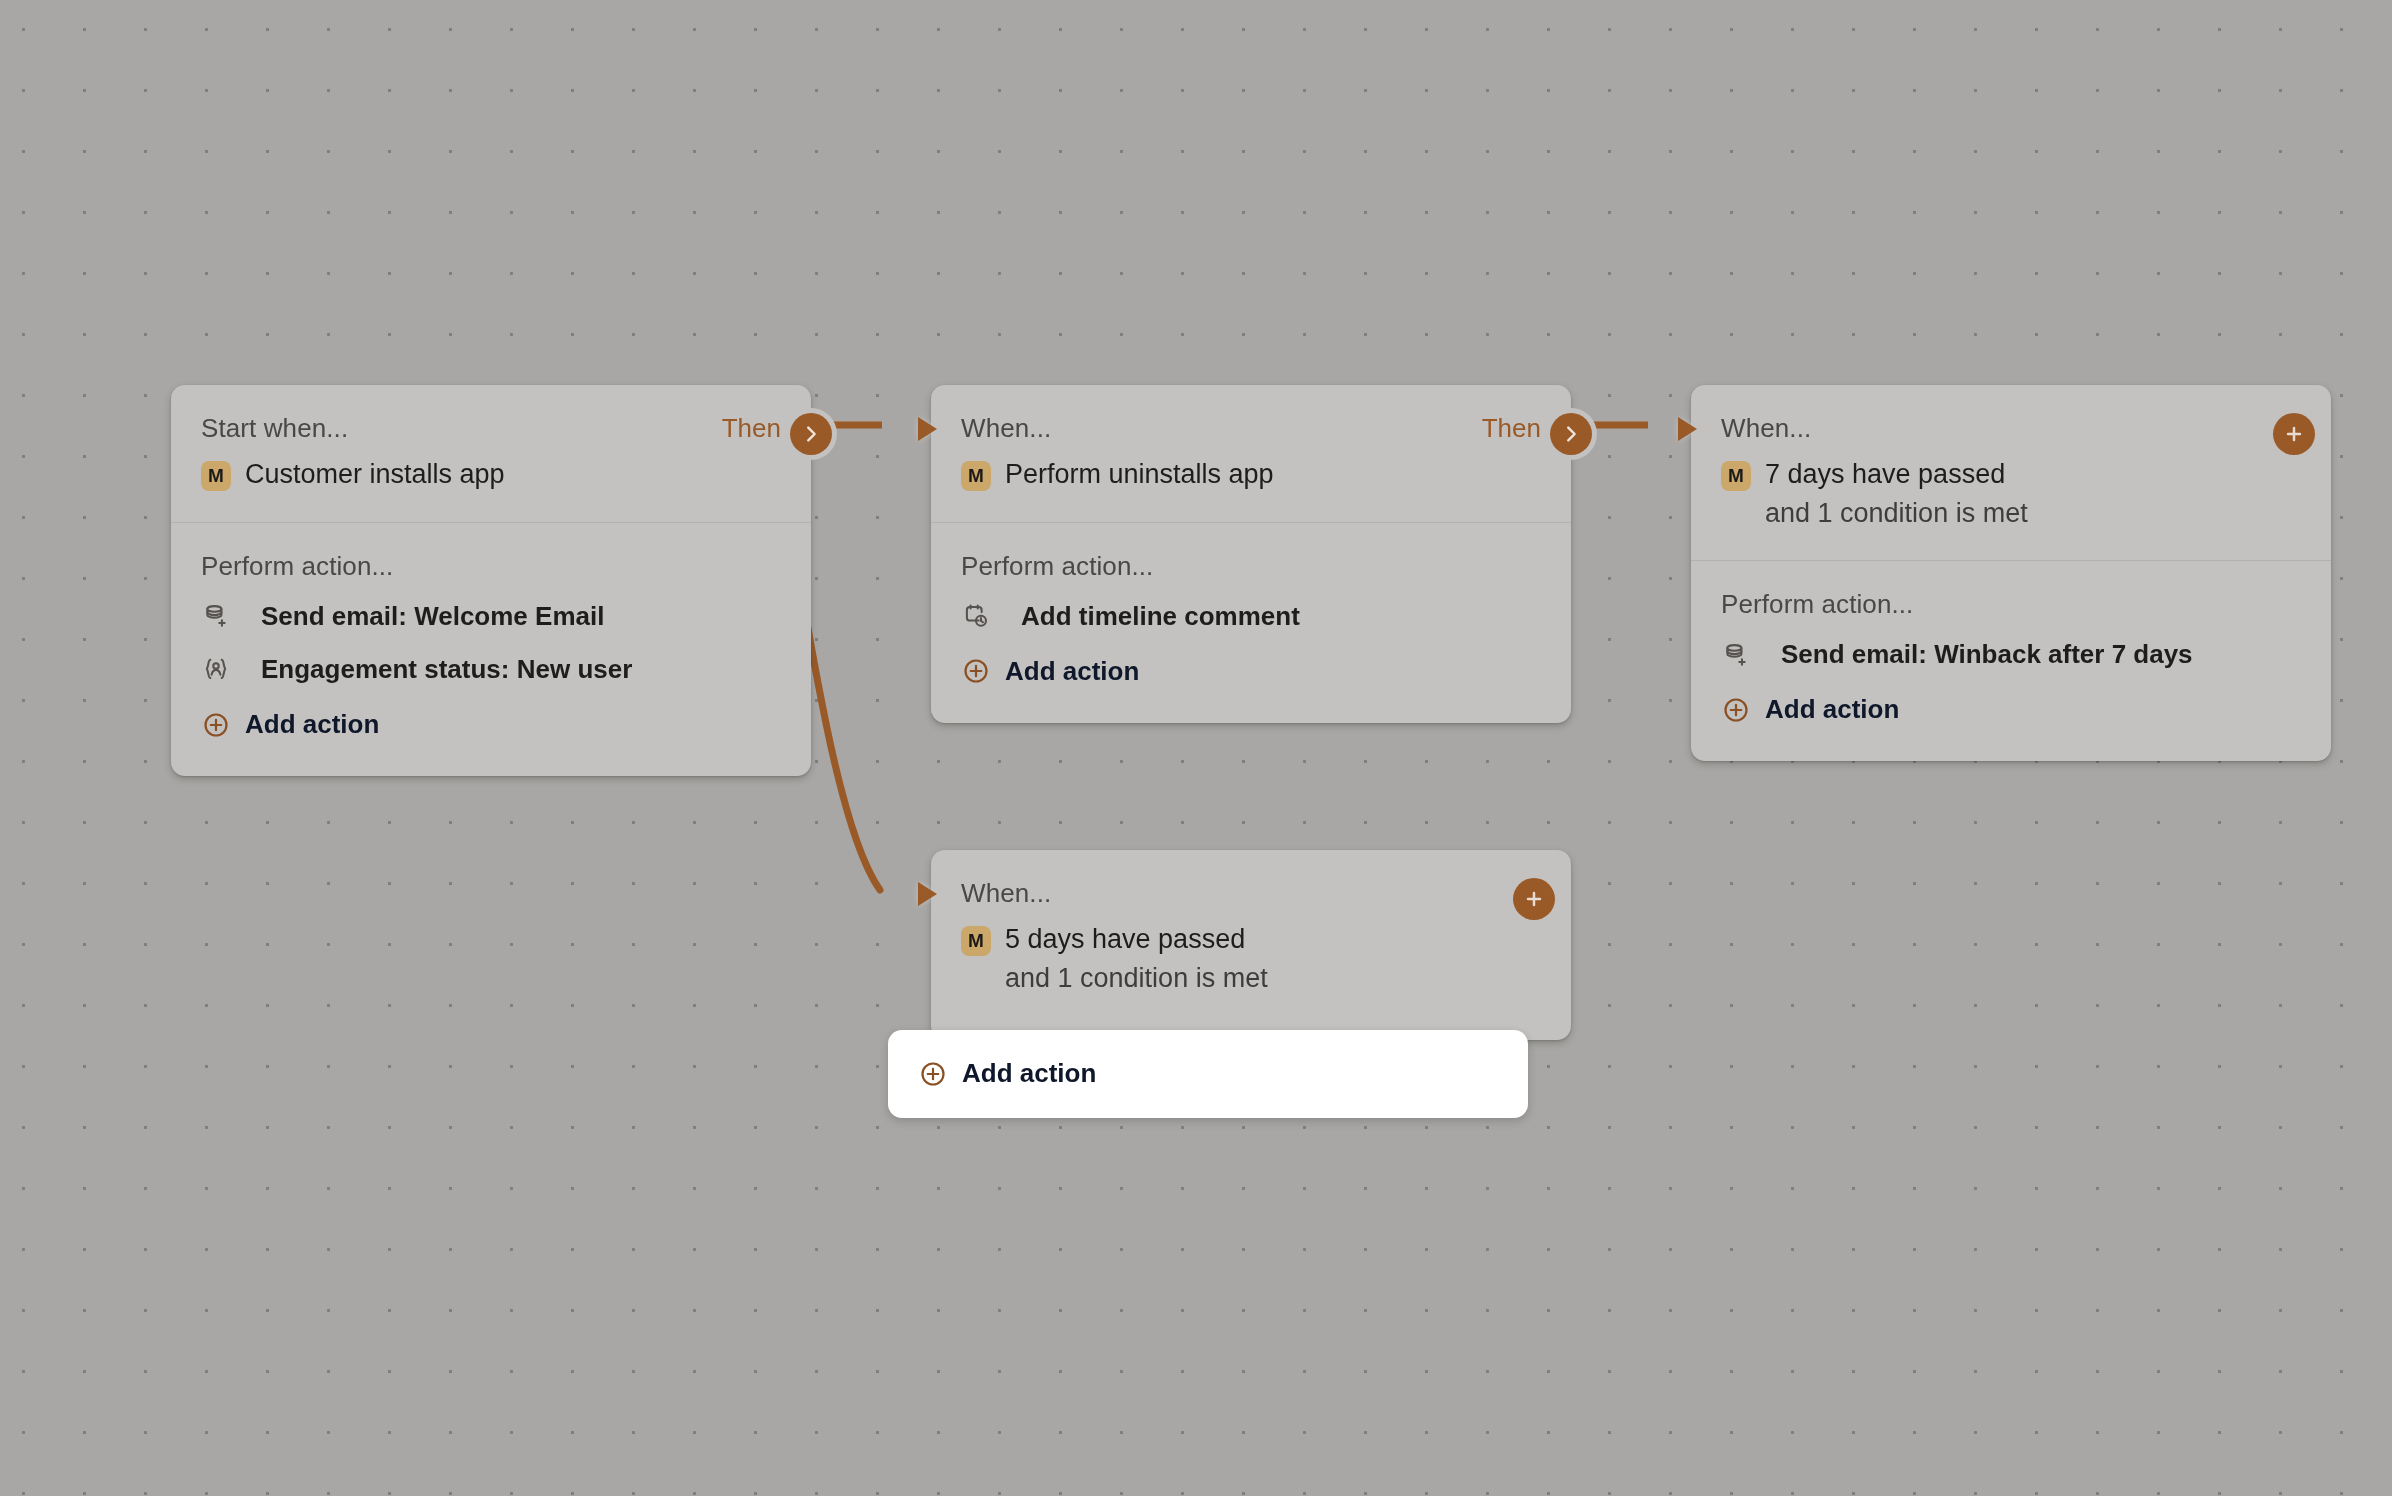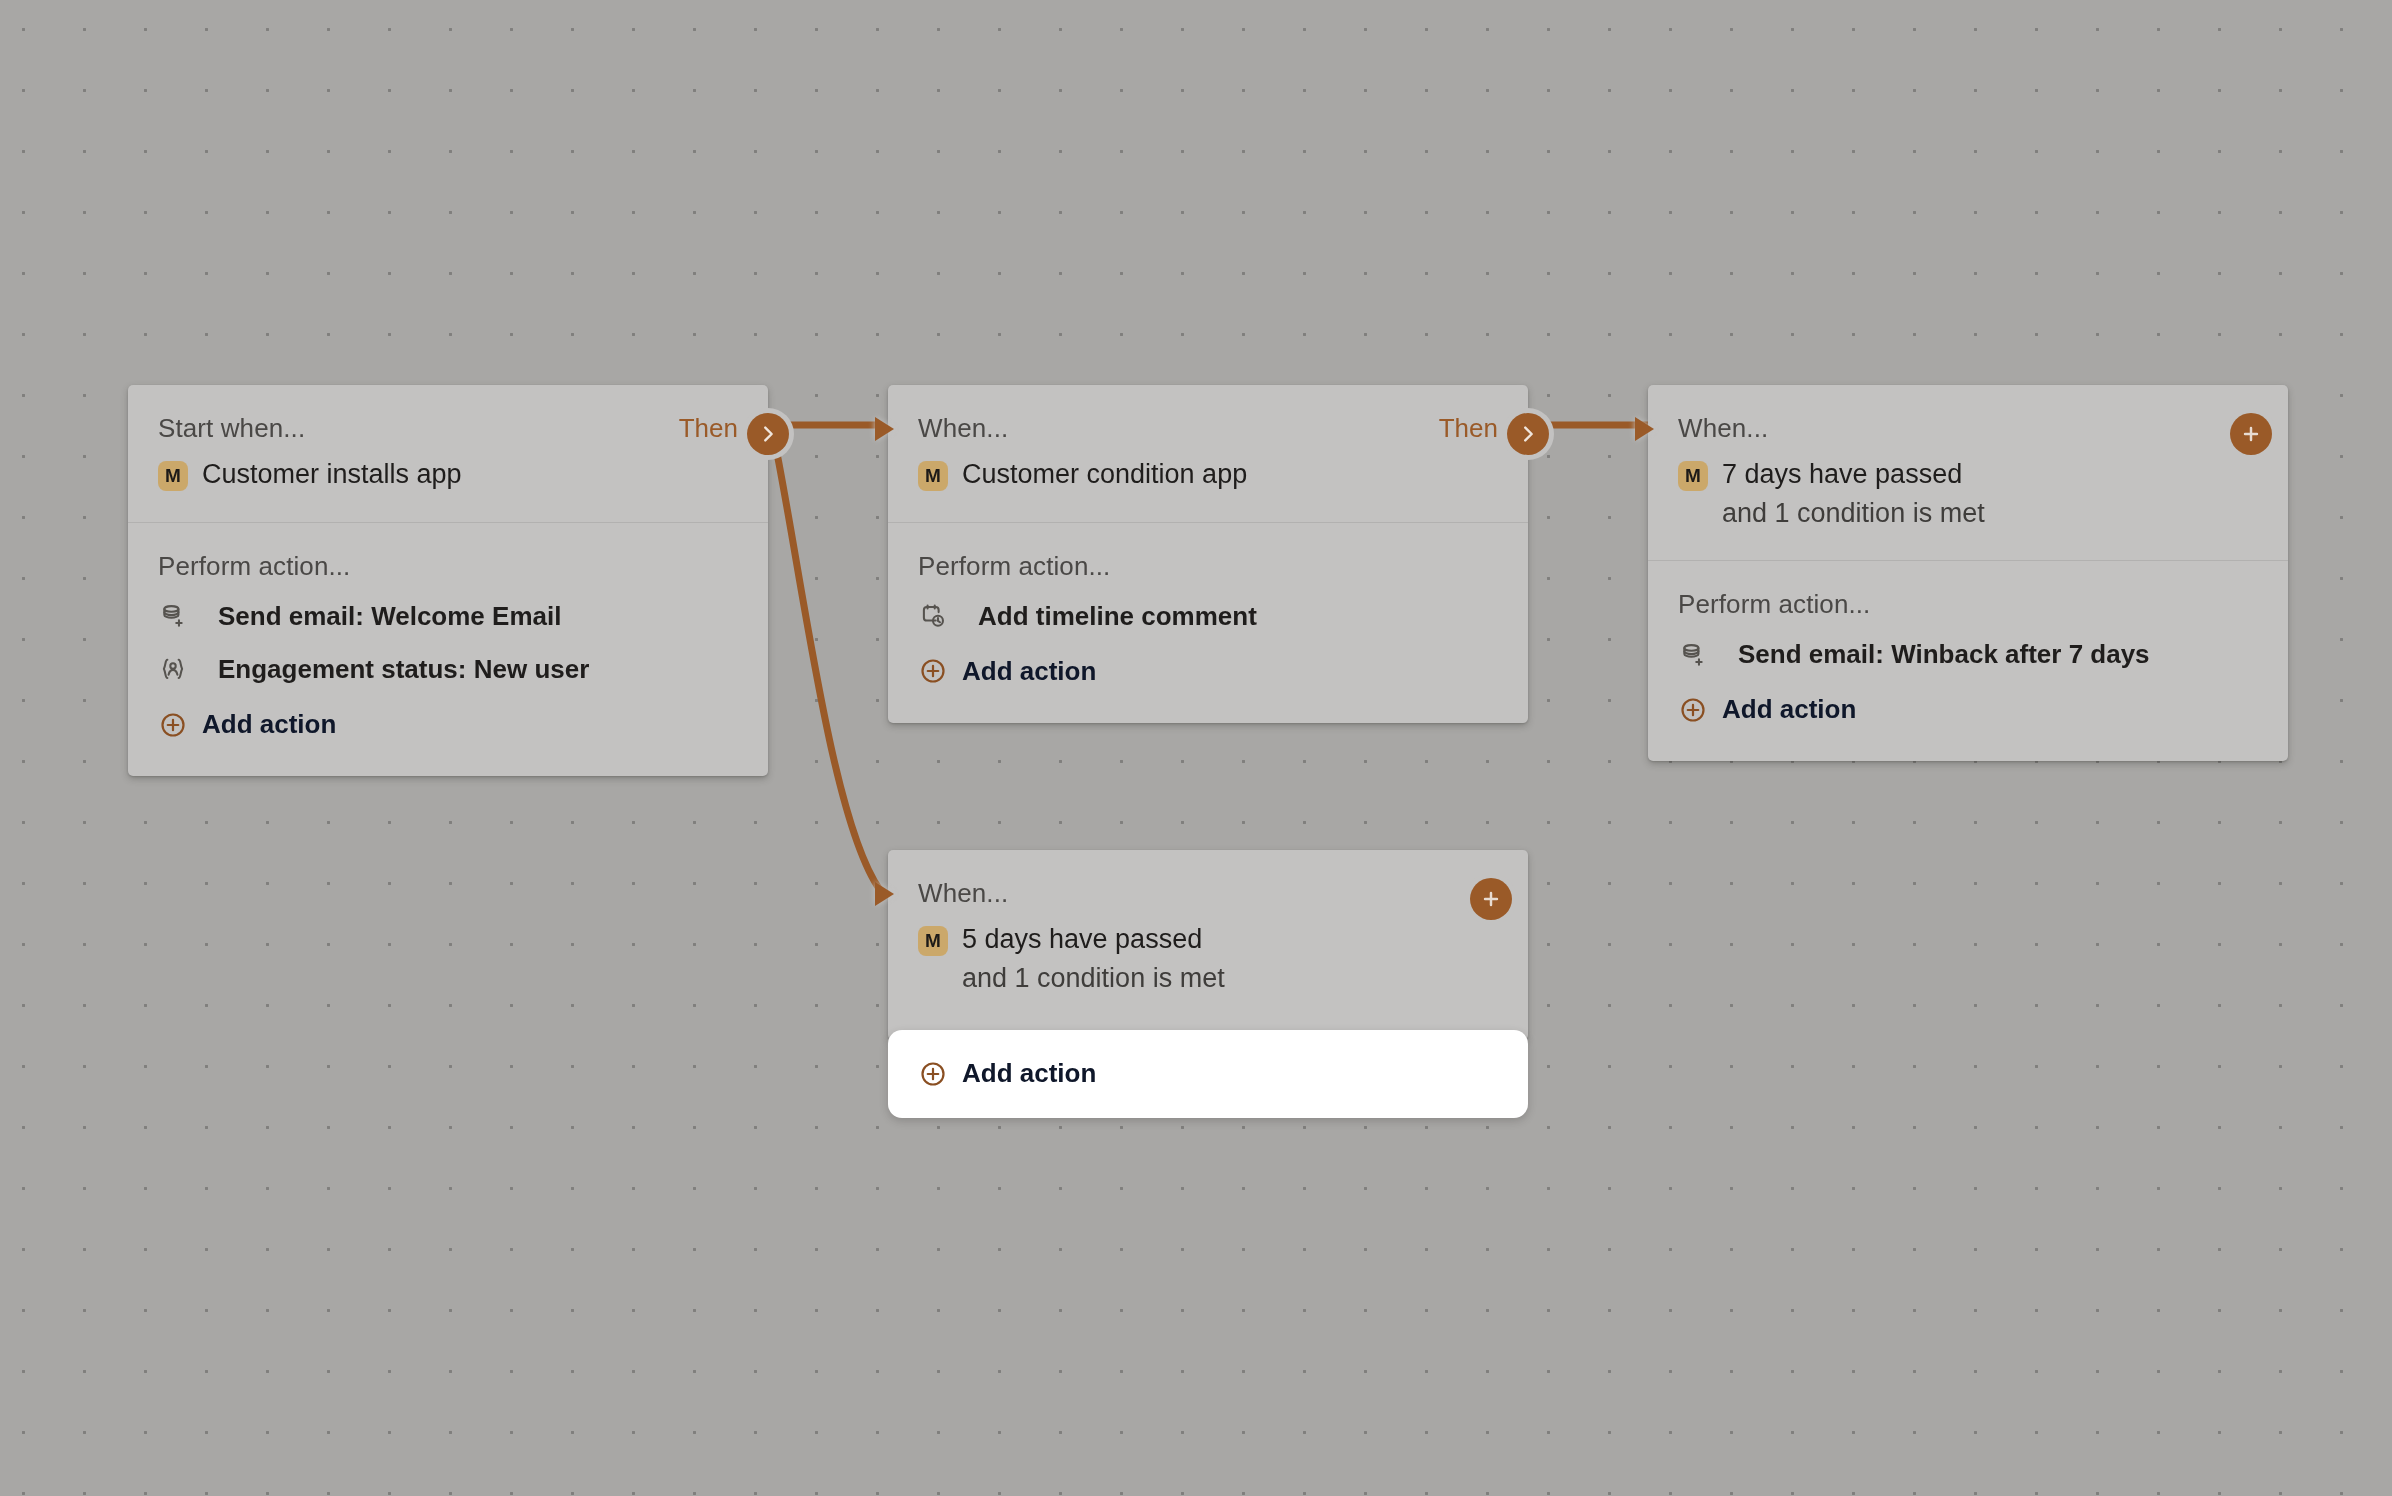--- a/index.html
+++ b/index.html
@@ -31,24 +31,25 @@
     width: 2392px;
     height: 1496px;
     pointer-events: none;
     z-index: 1;
   }
 
   
   .card {
     position: absolute;
     background: #c3c2c1;
-    border-radius: 5px;
+    border-radius: 14px;
     box-shadow: 0 3px 7px rgba(40,38,36,0.26), 0 1px 2px rgba(40,38,36,0.18);
     z-index: 2;
     box-sizing: border-box;
+    margin-left: 43px;
   }
 
   .card-trigger {
     padding: 26px 30px 30px 30px;
     position: relative;
   }
   .card-actions {
     padding: 30px 18px 36px 30px;
     border-top: 1.5px solid #b2b1b0;
     position: relative;
@@ -293,21 +294,21 @@
       <div class="section-head">
         <span class="section-label">When...</span>
         <span class="then-wrap">
           <span class="then-label">Then</span>
         </span>
       </div>
 
       <div class="trigger-row">
         <span class="m-badge">M</span>
         <span class="trigger-text">
-          <span class="trigger-title">Customer condition app</span>
+          <span class="trigger-title">Perform uninstalls app</span>
         </span>
       </div>
 
       <div class="round-btn then-btn-pos">
         <svg width="22" height="22" viewBox="0 0 24 24" fill="none">
           <path d="M9 5 L16 12 L9 19" stroke="#f0e6dd" stroke-width="2.6" stroke-linecap="round" stroke-linejoin="round"></path>
         </svg>
       </div>
     </div>
 

